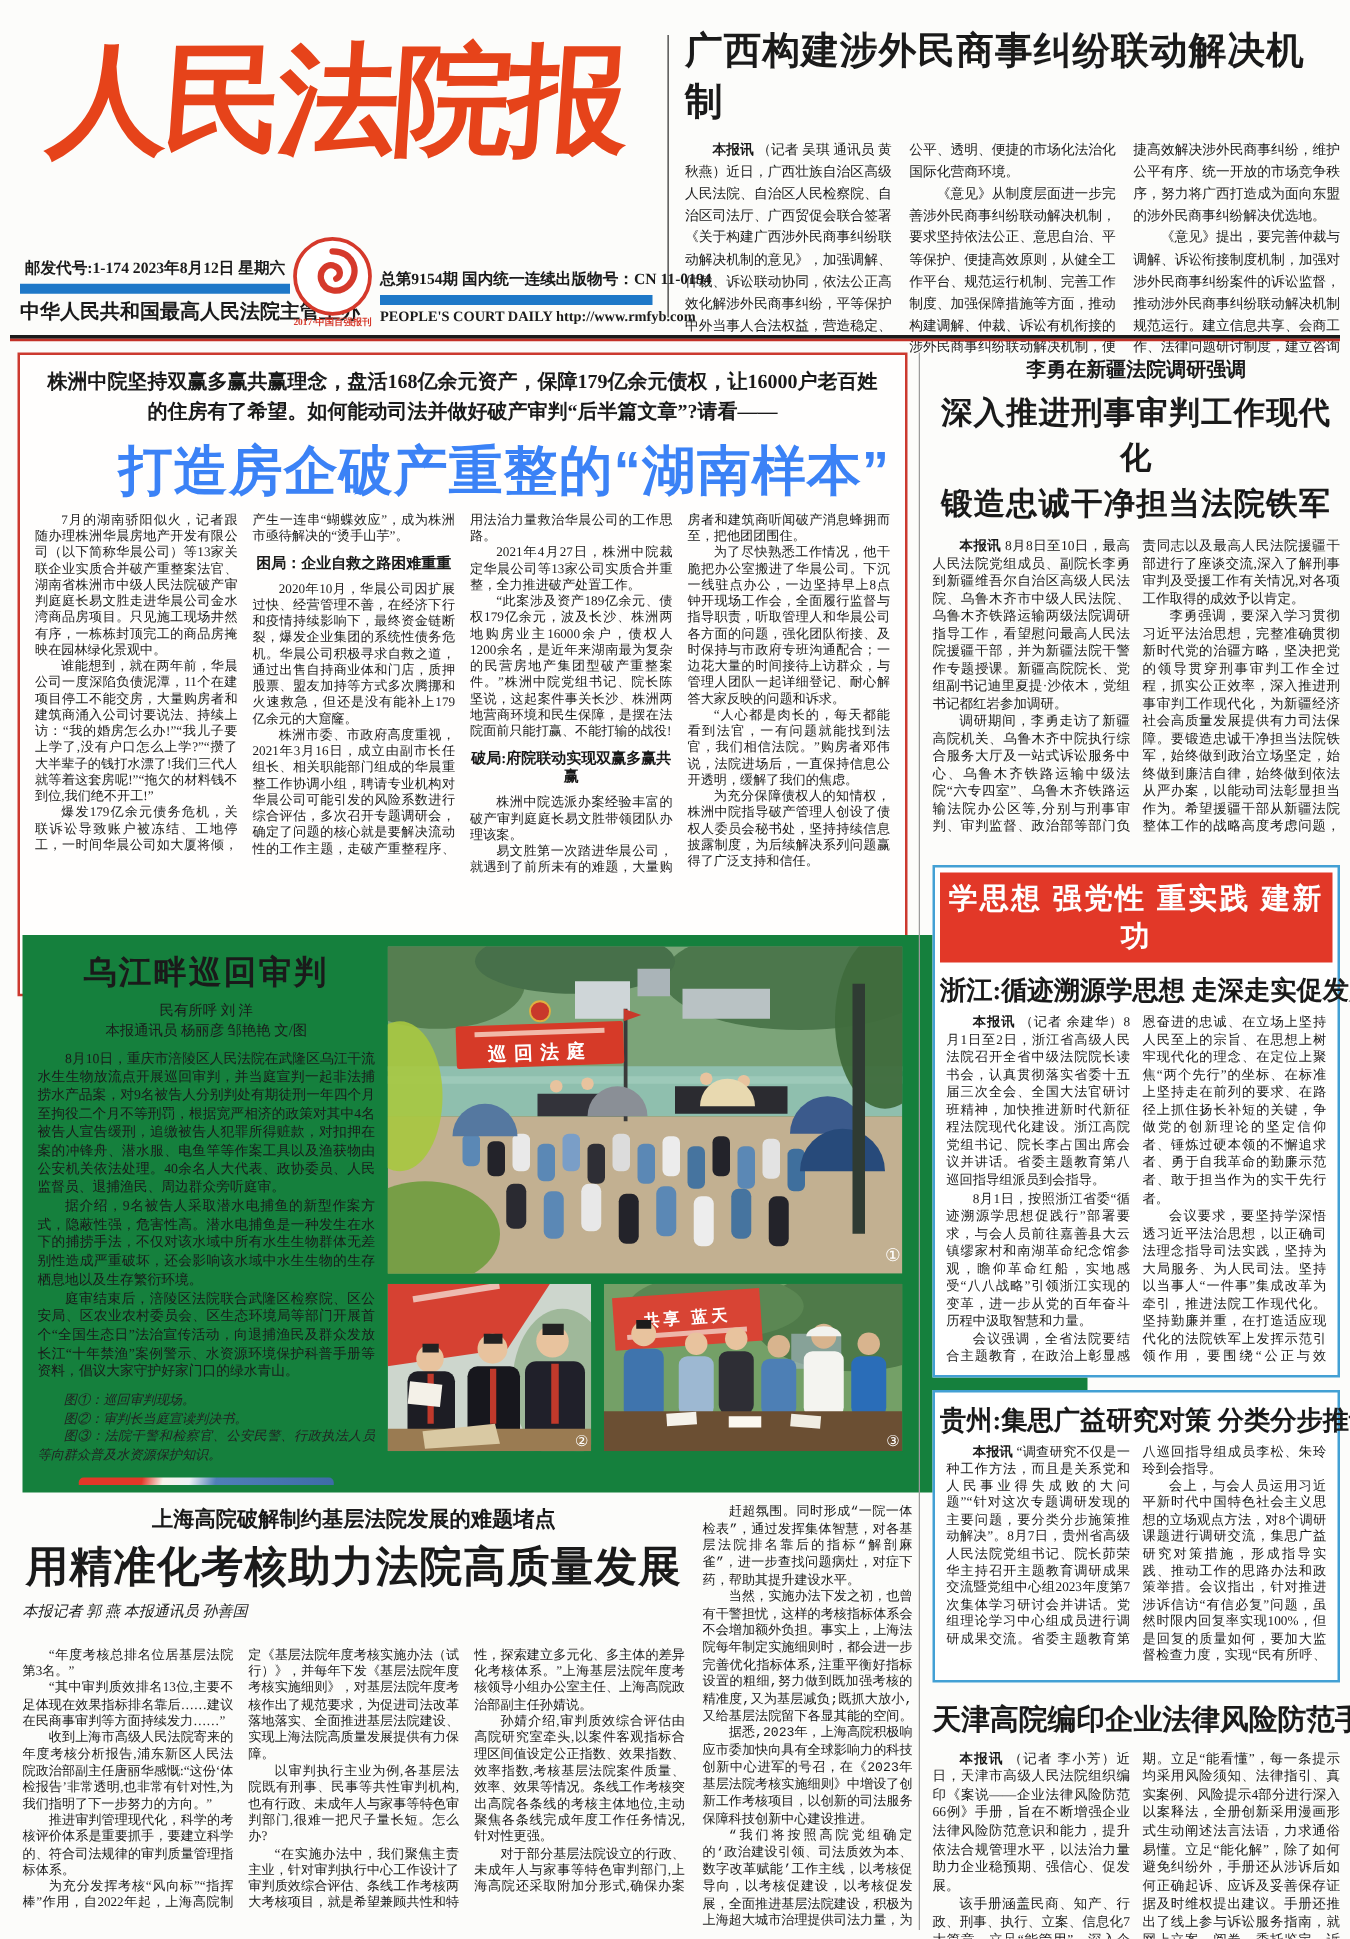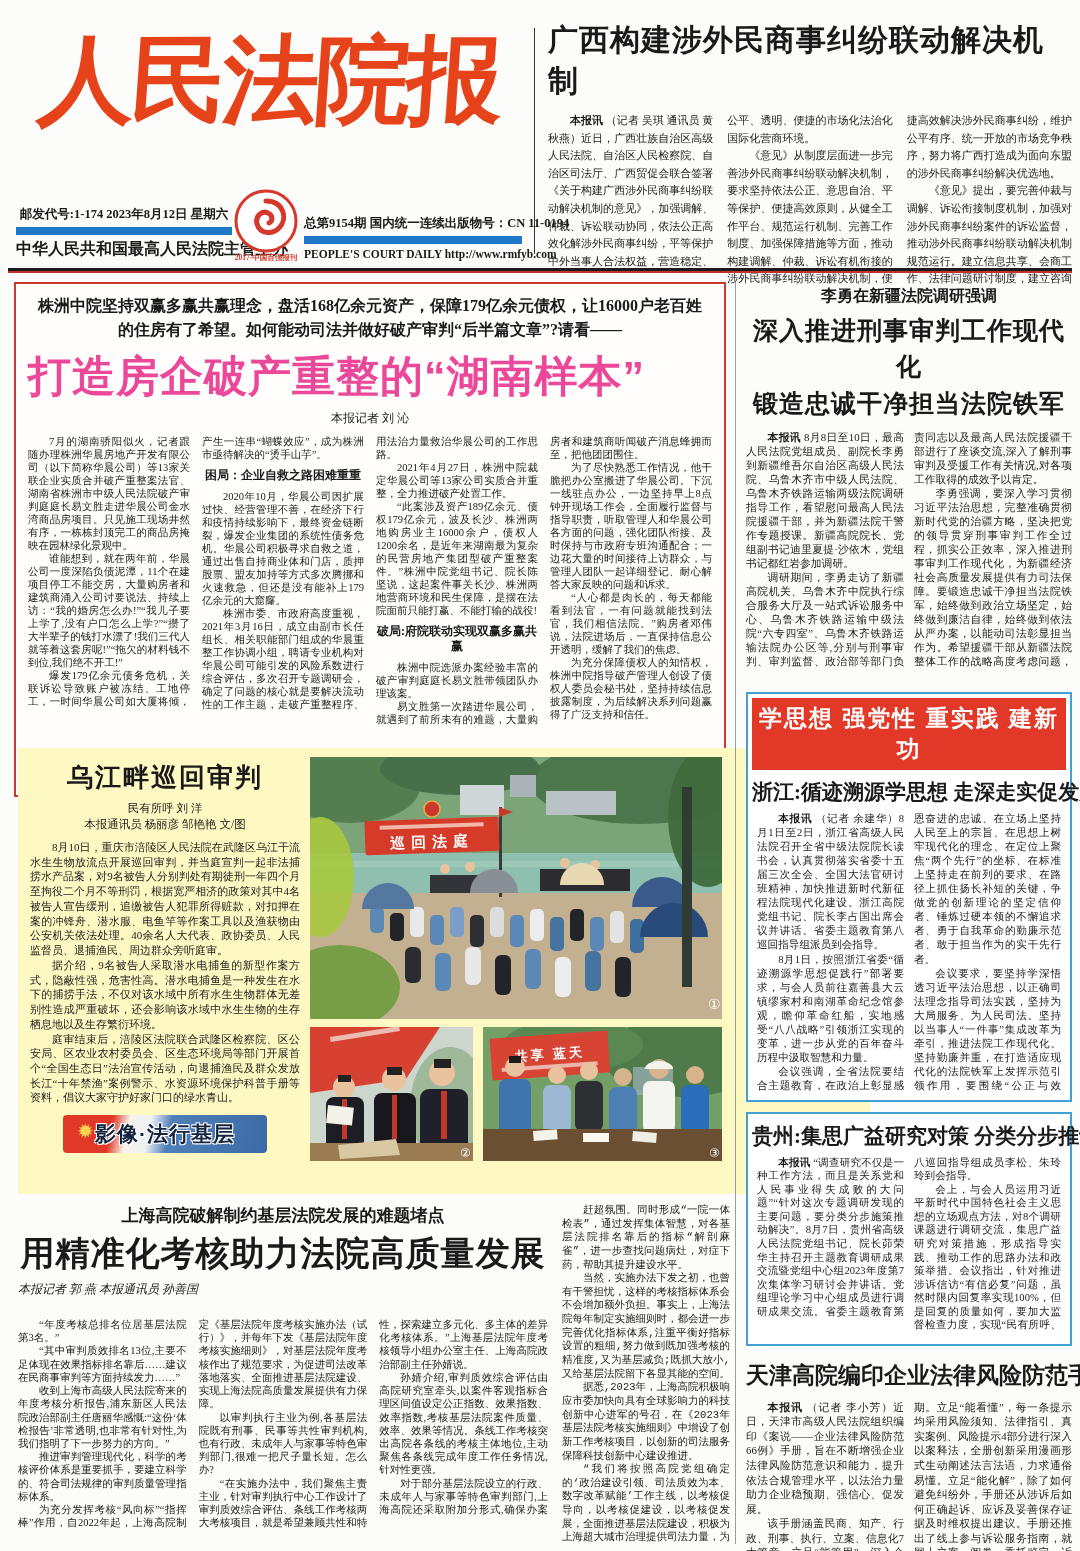--- a/index.html
+++ b/index.html
@@ -27,26 +27,26 @@
   .top-vsep{position:absolute;left:534px;top:28px;width:1px;height:226px;background:#333;}
   
   .gx{position:absolute;left:548px;top:20px;width:524px;height:240px;}
   .gx h1{margin:0;font-size:30px;text-align:left;letter-spacing:1px;font-weight:bold;}
   .gx .body{margin-top:10px;column-count:3;column-gap:14px;font-size:11px;line-height:1.6;height:192px;overflow:hidden;}
   
   .rule-double{position:absolute;left:8px;top:268px;width:1064px;height:3px;border-top:3px solid #1b1b1b;border-bottom:2px solid #c23127;}
   
   .main-box{position:absolute;left:14px;top:282px;width:712px;height:515px;border:2px solid #cc3a2f;background:#fffefd;padding:8px 12px;}
   .main-box .kicker{font-weight:bold;font-size:16px;line-height:1.5;text-align:center;margin:2px 6px;}
-  .main-box .headline{color:#ec4899;font-family:"Liberation Sans","DejaVu Sans",sans-serif;font-weight:900;font-size:43px;text-align:left;letter-spacing:1px;margin:6px 0 4px;white-space:nowrap;}
+  .main-box .headline{color:#3b82f6;font-family:"Liberation Sans","DejaVu Sans",sans-serif;font-weight:900;font-size:43px;text-align:right;letter-spacing:1px;margin:6px 0 4px;white-space:nowrap;}
   .main-box .byline{text-align:center;font-size:12px;margin:2px 0 8px;}
   .main-box .body{column-count:4;column-gap:12px;font-size:10.5px;line-height:1.24;height:300px;overflow:hidden;}
   .subhead{text-align:center;font-weight:bold;font-size:12px;margin:7px 0;text-indent:0;break-inside:avoid;}
   
-  .wj-box{position:absolute;left:18px;top:748px;width:852px;height:446px;background:#fef9c3;}
+  .wj-box{position:absolute;left:18px;top:748px;width:852px;height:446px;background:#15803d;}
   .wj-text{position:absolute;left:12px;top:10px;width:270px;height:430px;overflow:hidden;}
   .wj-text h2{margin:2px 0 6px;font-size:26px;text-align:center;letter-spacing:2px;}
   .wj-byline{text-align:center;font-size:11.5px;margin:1px 0;text-indent:0;}
   .wj-body{margin-top:8px;font-size:11px;line-height:1.34;}
   .wj-captions{margin-top:9px;font-size:10.5px;line-height:1.38;color:#222;font-style:italic;}
   .wj-logo{position:relative;margin:10px auto 0;width:204px;height:38px;
     background:linear-gradient(102deg,#e23828 0%,#e23828 24%,#f7f3ea 32%,#eef1f5 42%,#4f7fb8 52%,#3c6aa6 100%);
     border-radius:4px;display:flex;align-items:center;justify-content:center;}
   .wj-logo .star{position:absolute;left:14px;top:4px;color:#ffd54d;font-size:20px;}
   .wj-logo .txt{font-family:"Liberation Sans","DejaVu Sans",sans-serif;font-weight:900;font-size:21px;color:#14233f;
@@ -110,21 +110,20 @@
       <p data-name="paragraph">《意见》从制度层面进一步完善涉外民商事纠纷联动解决机制，要求坚持依法公正、意思自治、平等保护、便捷高效原则，从健全工作平台、规范运行机制、完善工作制度、加强保障措施等方面，推动构建调解、仲裁、诉讼有机衔接的涉外民商事纠纷联动解决机制，便捷高效解决涉外民商事纠纷，维护公平有序、统一开放的市场竞争秩序，努力将广西打造成为面向东盟的涉外民商事纠纷解决优选地。</p>
       <p data-name="paragraph">《意见》提出，要完善仲裁与调解、诉讼衔接制度机制，加强对涉外民商事纠纷案件的诉讼监督，推动涉外民商事纠纷联动解决机制规范运行。建立信息共享、会商工作、法律问题研讨制度，建立咨询专家库、涉外法律信息库，推动涉外民商事纠纷联动解决机制实质化运行。强化宣传引导，开展联合培训，发布典型案例，提升涉外民商事纠纷联动解决方式的公信力。</p>
     </div>
 </div>
 
 <div class="rule-double" data-name="masthead-separator-rule"></div>
 
 <div class="main-box" data-name="article-hunan-main">
   <div class="kicker" data-name="article-kicker">株洲中院坚持双赢多赢共赢理念，盘活168亿余元资产，保障179亿余元债权，让16000户老百姓的住房有了希望。如何能动司法并做好破产审判“后半篇文章”?请看——</div>
   <div class="headline" data-name="article-headline">打造房企破产重整的“湖南样本”</div>
-  <div class="byline" data-name="article-byline">本报记者 刘 沁</div>
   <div class="body" data-name="article-body">
     <div data-name="body-part-1">
         <p data-name="paragraph">7月的湖南骄阳似火，记者跟随办理株洲华晨房地产开发有限公司（以下简称华晨公司）等13家关联企业实质合并破产重整案法官、湖南省株洲市中级人民法院破产审判庭庭长易文胜走进华晨公司金水湾商品房项目。只见施工现场井然有序，一栋栋封顶完工的商品房掩映在园林绿化景观中。</p>
         <p data-name="paragraph">谁能想到，就在两年前，华晨公司一度深陷负债泥潭，11个在建项目停工不能交房，大量购房者和建筑商涌入公司讨要说法、持续上访：“我的婚房怎么办!”“我儿子要上学了,没有户口怎么上学?”“攒了大半辈子的钱打水漂了!我们三代人就等着这套房呢!”“拖欠的材料钱不到位,我们绝不开工!”</p>
         <p data-name="paragraph">爆发179亿余元债务危机，关联诉讼导致账户被冻结、工地停工，一时间华晨公司如大厦将倾，产生一连串“蝴蝶效应”，成为株洲市亟待解决的“烫手山芋”。</p>
       </div>
     <div class="subhead" data-name="section-subhead">困局：企业自救之路困难重重</div>
     <div data-name="body-part-2">
         <p data-name="paragraph">2020年10月，华晨公司因扩展过快、经营管理不善，在经济下行和疫情持续影响下，最终资金链断裂，爆发企业集团的系统性债务危机。华晨公司积极寻求自救之道，通过出售自持商业体和门店，质押股票、盟友加持等方式多次腾挪和火速救急，但还是没有能补上179亿余元的大窟窿。</p>
         <p data-name="paragraph">株洲市委、市政府高度重视，2021年3月16日，成立由副市长任组长、相关职能部门组成的华晨重整工作协调小组，聘请专业机构对华晨公司可能引发的风险系数进行综合评估，多次召开专题调研会，确定了问题的核心就是要解决流动性的工作主题，走破产重整程序、用法治力量救治华晨公司的工作思路。</p>
@@ -145,20 +144,25 @@
 
 <div class="wj-box" data-name="feature-wujiang-box">
   <div class="wj-text" data-name="feature-text-column">
     <h2 data-name="feature-headline">乌江畔巡回审判</h2>
     <div class="wj-byline" data-name="feature-byline">民有所呼 刘 洋</div>
     <div class="wj-byline" data-name="feature-byline">本报通讯员 杨丽彦 邹艳艳 文/图</div>
     <div class="wj-body" data-name="feature-body">
         <p data-name="paragraph">8月10日，重庆市涪陵区人民法院在武隆区乌江干流水生生物放流点开展巡回审判，并当庭宣判一起非法捕捞水产品案，对9名被告人分别判处有期徒刑一年四个月至拘役二个月不等刑罚，根据宽严相济的政策对其中4名被告人宣告缓刑，追缴被告人犯罪所得赃款，对扣押在案的冲锋舟、潜水服、电鱼竿等作案工具以及渔获物由公安机关依法处理。40余名人大代表、政协委员、人民监督员、退捕渔民、周边群众旁听庭审。</p>
         <p data-name="paragraph">据介绍，9名被告人采取潜水电捕鱼的新型作案方式，隐蔽性强，危害性高。潜水电捕鱼是一种发生在水下的捕捞手法，不仅对该水域中所有水生生物群体无差别性造成严重破坏，还会影响该水域中水生生物的生存栖息地以及生存繁衍环境。</p>
         <p data-name="paragraph">庭审结束后，涪陵区法院联合武隆区检察院、区公安局、区农业农村委员会、区生态环境局等部门开展首个“全国生态日”法治宣传活动，向退捕渔民及群众发放长江“十年禁渔”案例警示、水资源环境保护科普手册等资料，倡议大家守护好家门口的绿水青山。</p>
+      </div>
+    <div class="wj-captions" data-name="photo-captions">
+        <p data-name="paragraph">图①：巡回审判现场。</p>
+        <p data-name="paragraph">图②：审判长当庭宣读判决书。</p>
+        <p data-name="paragraph">图③：法院干警和检察官、公安民警、行政执法人员等向群众普及水资源保护知识。</p>
       </div>
     <div class="wj-logo" data-name="column-logo-banner">
       <span class="star" data-name="star-icon">✹</span>
       <span class="txt" data-name="column-logo-text">影像·法行基层</span>
     </div>
   </div>
 
   <div class="photo" style="left:292px;top:9px;width:412px;height:262px;" data-name="photo-1-circuit-court">
     <svg width="412" height="262" viewBox="0 0 412 262">
       <rect width="412" height="100" fill="#7ca479"></rect>

